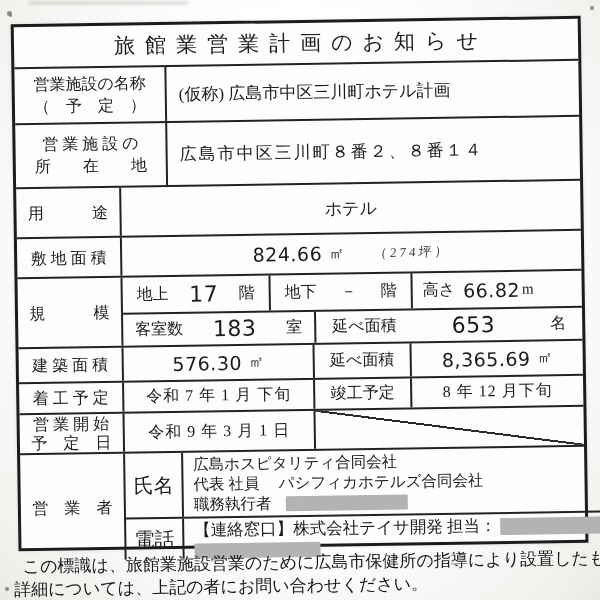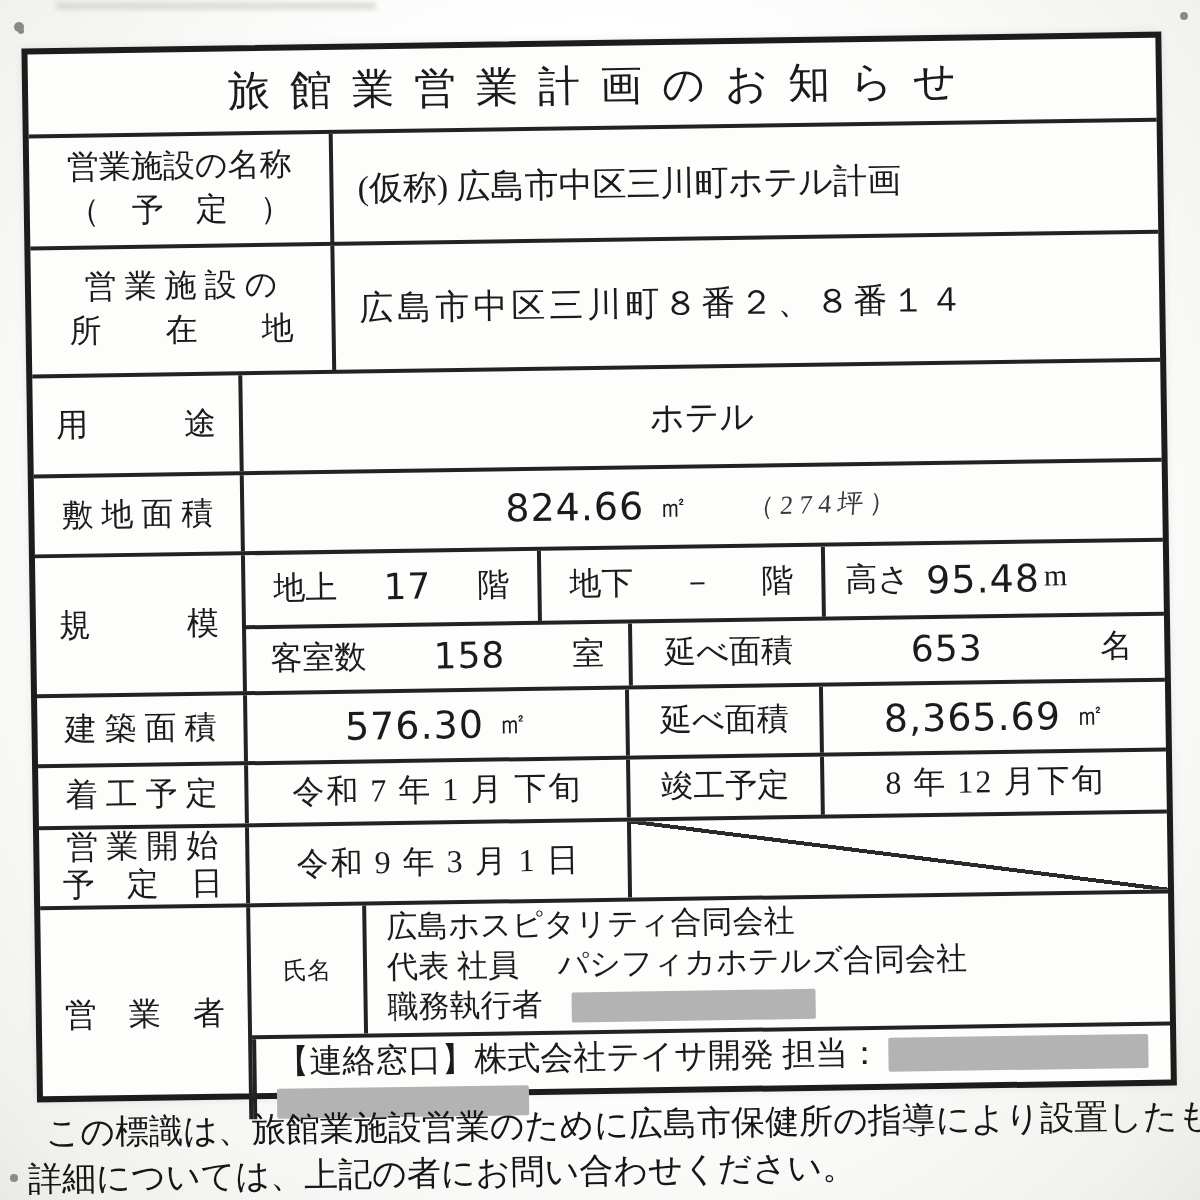--- a/index.html
+++ b/index.html
@@ -42,21 +42,21 @@
   .h-r1{height:56px;} .h-r2{height:64px;} .h-r3{height:50px;} .h-r4{height:40px;}
   .h-r5{height:70px;} .h-r6{height:35px;} .h-r7{height:31px;} .h-r8{height:40px;}
   .h-r9{flex:1 1 auto;}
 
   
   .subgrid{flex:1;display:flex;flex-direction:column;border-left:2px solid #222;}
   .subrow{display:flex;box-sizing:border-box;flex:0 0 auto;}
   .subrow + .subrow{border-top:2px solid #222;}
   .sr1{height:35px;} .sr2{height:33px;}
   .kv{justify-content:space-between;padding:0 14px;font-size:16px;}
-  .kv .num{font-size:18px;}
+  .kv .num{font-size:22px;}
   .w-above{width:146px;flex:none;}
   .w-below{width:142px;flex:none;}
   .w-height{flex:1;padding-left:10px;font-size:16px;}
   .w-rooms{width:191px;flex:none;padding:0 12px;}
   .w-cap{flex:1;padding:0 16px;}
 
   .w-lblB{width:103px;flex:none;}
   .w-v1{width:191px;flex:none;justify-content:center;}
   .w-l2{width:97px;flex:none;justify-content:center;font-size:16px;}
   .w-v2{flex:1;justify-content:center;}
@@ -66,21 +66,21 @@
   .diag::after{
     content:"";position:absolute;inset:0;
     background:linear-gradient(to right top, transparent calc(50% - 1px), #2a2a2a calc(50% - 1px), #2a2a2a calc(50% + 1px), transparent calc(50% + 1px));
   }
 
   
   .opgrid{flex:1;display:flex;flex-direction:column;border-left:2px solid #222;}
   .oprow{display:flex;box-sizing:border-box;}
   .oprow + .oprow{border-top:2px solid #222;}
   .op-name{height:64px;} .op-phone{flex:1;}
-  .sublbl{width:56px;flex:none;display:flex;align-items:center;justify-content:center;font-size:12px;box-sizing:border-box;border-radius:20px;}
+  .sublbl{width:56px;flex:none;display:flex;align-items:center;justify-content:center;font-size:20px;box-sizing:border-box;border-radius:20px;}
   .opcontent{flex:1;border-left:2px solid #222;display:flex;flex-direction:column;justify-content:center;padding-left:10px;font-size:15.5px;line-height:20px;box-sizing:border-box;}
   .opline{white-space:nowrap;display:flex;align-items:center;}
   .phone-line{font-size:16.5px;}
 
   .redact{display:inline-block;background:#b3b3b3;border-radius:1px;}
   .redact.exec{width:122px;height:15px;margin-left:14px;}
   .redact.contact{width:130px;height:17px;margin-left:4px;}
   .redact.phone2{width:126px;height:15px;margin-top:3px;}
 
   
@@ -151,28 +151,28 @@
             <span class="num">17</span>
             <span>階</span>
           </div>
           <div class="cell kv w-below">
             <span>地下</span>
             <span>－</span>
             <span>階</span>
           </div>
           <div class="cell w-height">
             <span>高さ</span>
-            <span class="num" style="margin-left:8px;">95.48</span>
+            <span class="num" style="margin-left:8px;">66.82</span>
             <span style="font-size:15px;margin-left:2px;">m</span>
           </div>
         </div>
         <div class="subrow sr2" style="flex:1;">
           <div class="cell kv w-rooms" style="border-left:none;">
             <span>客室数</span>
-            <span class="num">158</span>
+            <span class="num">183</span>
             <span>室</span>
           </div>
           <div class="cell kv w-cap">
             <span>延べ面積</span>
             <span class="num">653</span>
             <span>名</span>
           </div>
         </div>
       </div>
     </div>
@@ -220,20 +220,21 @@
           <div class="opcontent">
             <span class="opline">広島ホスピタリティ合同会社</span>
             <span class="opline">代表 社員　 パシフィカホテルズ合同会社</span>
             <span class="opline">
               <span>職務執行者</span>
               <span class="redact exec"></span>
             </span>
           </div>
         </div>
         <div class="oprow op-phone">
+          <div class="sublbl">電話</div>
           <div class="opcontent" style="justify-content:flex-start;padding-top:2px;">
             <span class="opline phone-line">
               <span>【連絡窓口】株式会社テイサ開発 担当：</span>
               <span class="redact contact"></span>
             </span>
             <span class="redact phone2"></span>
           </div>
         </div>
       </div>
     </div>

